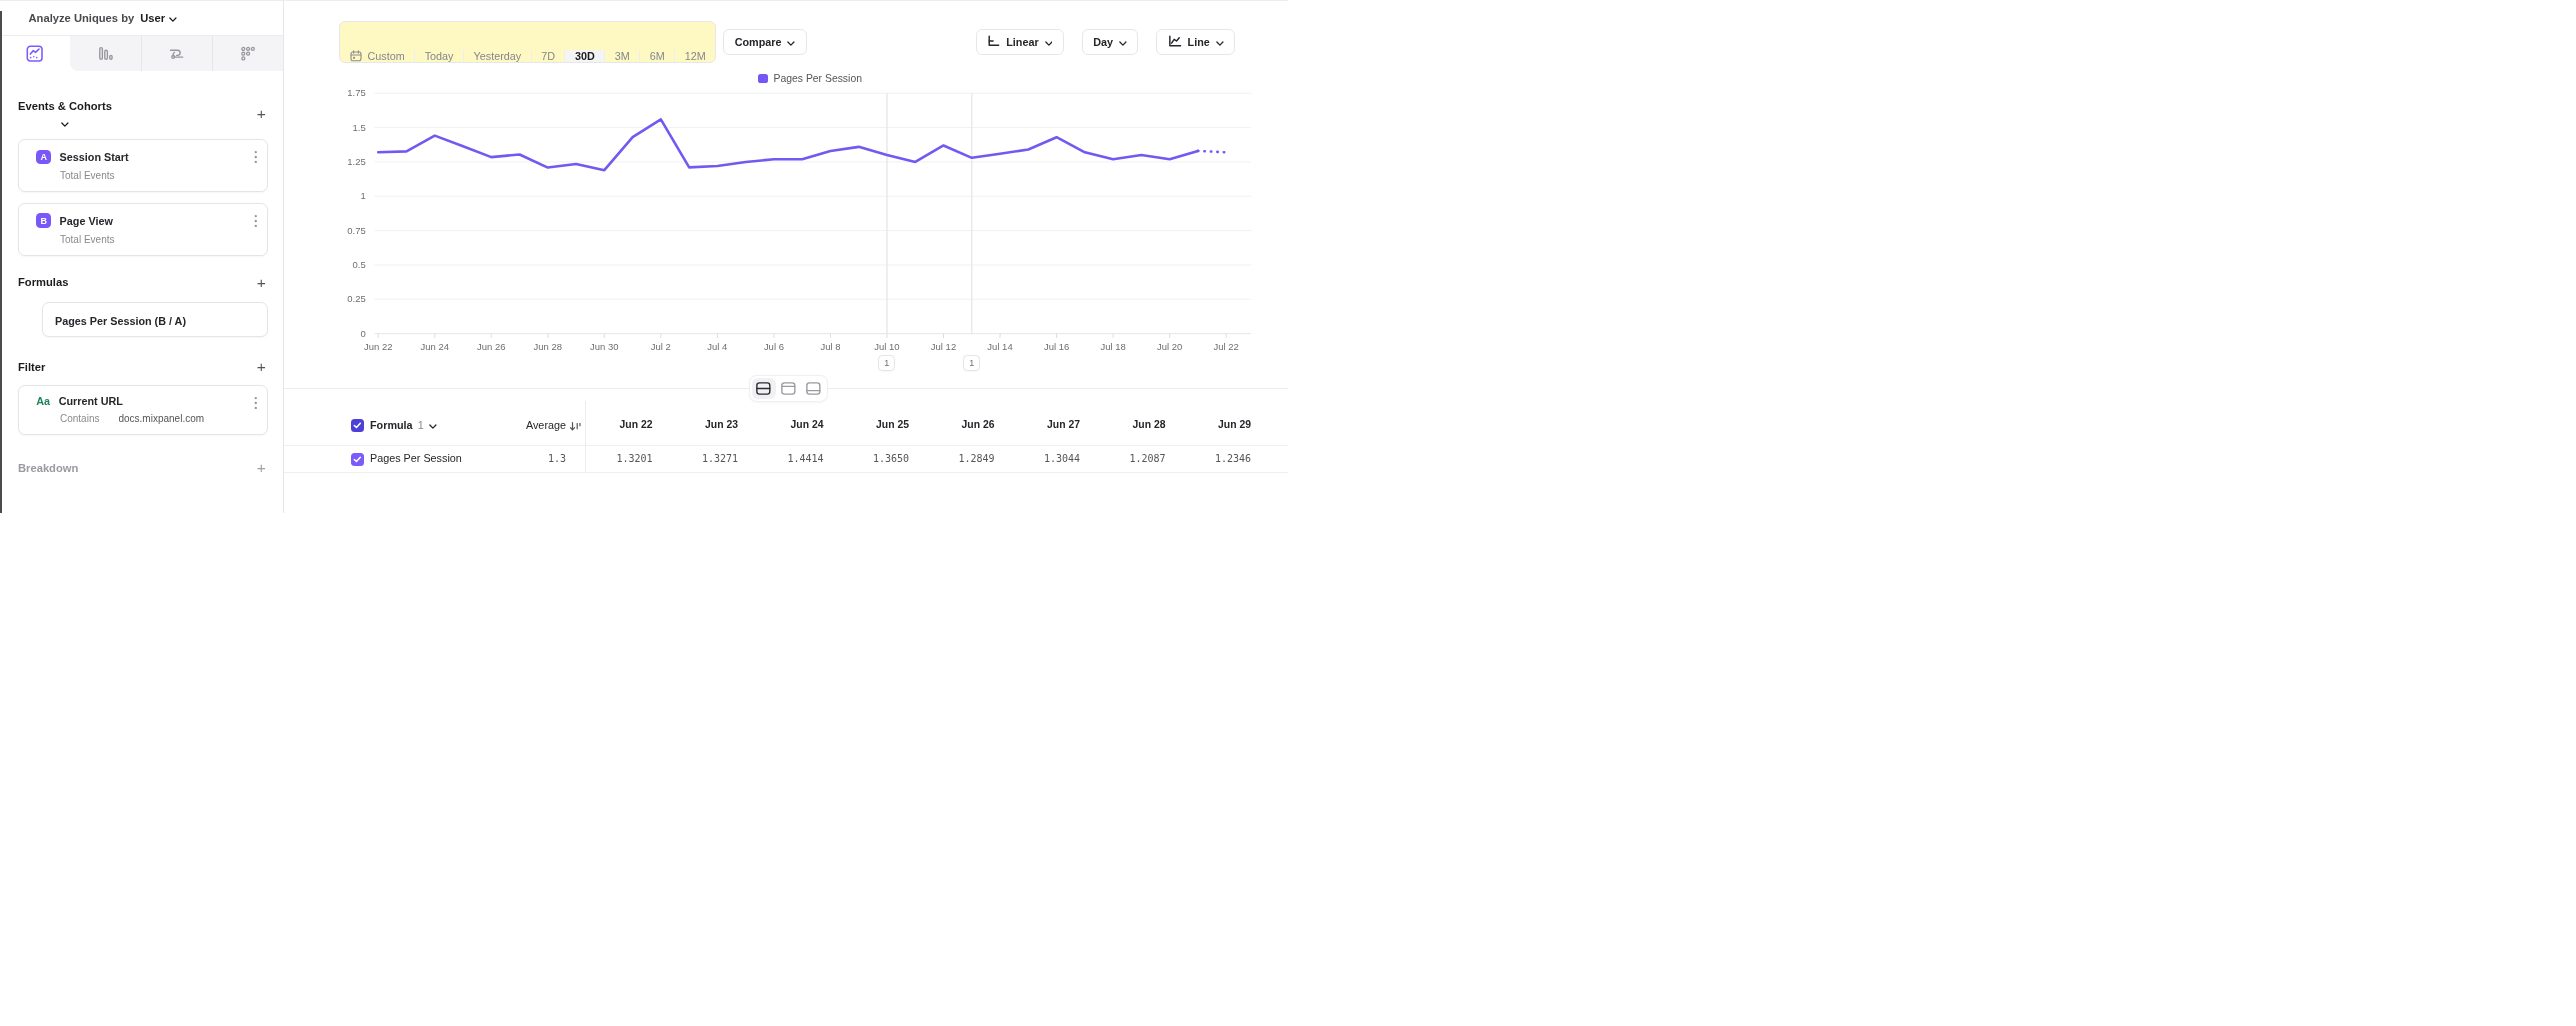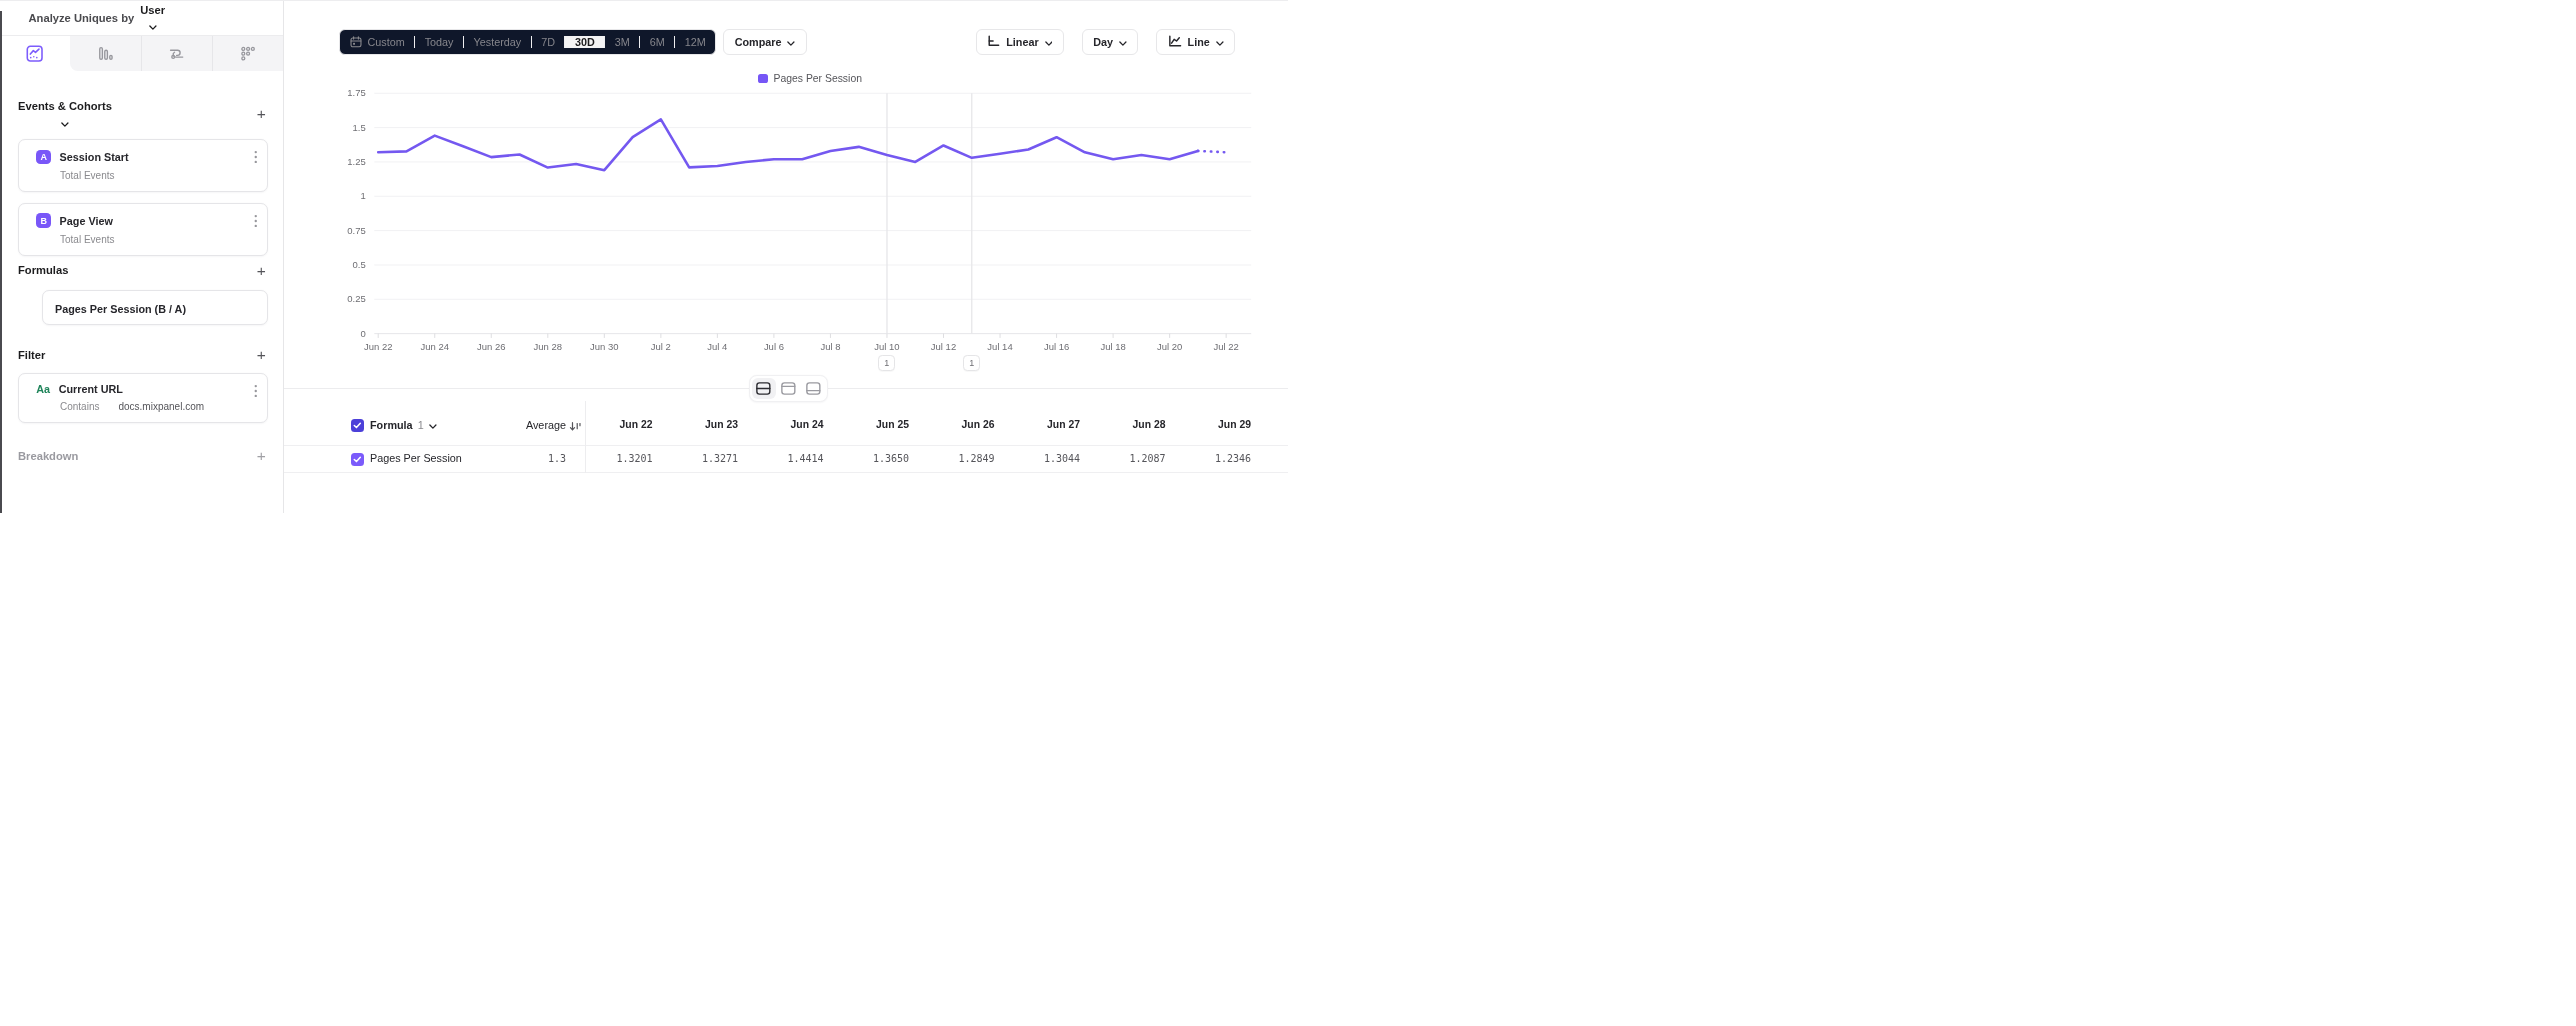--- a/index.html
+++ b/index.html
@@ -6,21 +6,21 @@
   html,body { background:#fff; }
   body { font-family:"Liberation Sans", sans-serif; color:#26262B; }
   #app { position:relative; width:1288px; height:513px; background:#fff; overflow:hidden; border-top:0.9px solid #EDEDEF; }
   .window-edge { position:absolute; left:0; top:10.4px; bottom:0; width:1.7px; background:#4A4A4F; z-index:30; }
 
   
   .sidebar { position:absolute; left:0; top:0; width:284px; height:513px; background:#fff; border-right:0.9px solid #E6E6E8; }
   .sb-header { height:35px; display:flex; align-items:center; padding-left:28.5px; border-bottom:0.9px solid #ECECEE; }
   .sb-header .lbl { font-size:11.2px; font-weight:600; color:#4A4A4E; }
   .analyze-val { display:flex; align-items:center; gap:4.3px; margin-left:6px; background:none; border:none; cursor:pointer;
-                 font-family:inherit; font-size:11.2px; font-weight:700; color:#1C1C1E;flex-direction:column; }
+                 font-family:inherit; font-size:11.2px; font-weight:700; color:#1C1C1E; }
   .tab-strip { display:flex; height:35px; }
   .tab { width:71px; display:flex; align-items:center; justify-content:center; cursor:pointer; }
   .tab-rest { display:flex; background:#F4F4F6; border-bottom-left-radius:7.8px; }
   .tab-rest .tab + .tab { border-left:0.9px solid #E6E6E9; }
   .sb-body { padding:0 15.5px 0 18px; }
   .sec-head { display:flex; align-items:center; justify-content:space-between; }
   .sec-title { font-size:11.2px; font-weight:700; color:#1C1C1E; display:flex; align-items:center; gap:5.2px;flex-direction:column; }
   .plus { background:none; border:none; cursor:pointer; font-size:15.5px; font-weight:300; color:#55555A; line-height:1; padding:0 1.7px; }
   .sec-head.breakdown .sec-title { color:#9A9AA0; }
   .sec-head.breakdown .plus { color:#A0A0A5; }
@@ -32,21 +32,21 @@
                display:flex; align-items:center; justify-content:center; flex:none; }
   .aa-badge { color:#1F845A; font-size:10.8px; font-weight:700; flex:none; }
   .card-title { font-size:10.8px; font-weight:600; color:#26262B; white-space:nowrap; }
   .formula-card { padding:8.6px 12px;margin-left:24px; }
   .flt-op { color:#8A8A8E; margin-right:19px; }
   .flt-val { color:#55555A; }
 
   
   .main { position:absolute; left:284px; top:0; width:1004px; height:513px; background:#fff; }
   .toolbar { position:absolute; top:28px; left:55px; right:53px; height:26px; display:flex; align-items:center; }
-  .range-group { display:flex; align-items:center; height:26px; border:0.9px solid #E7E7E9; border-radius:6px; background:#0f172a; overflow:hidden; }
+  .range-group { display:flex; align-items:flex-end; height:42px; border:0.9px solid #E7E7E9; border-radius:6px; background:#fef9c3; overflow:hidden; }
   .range-item { display:flex; align-items:center; gap:6px; padding:0 9.5px; font-size:10.8px; color:#86868C; cursor:pointer; border-left:0.9px solid #EEEEF0; white-space:nowrap; }
   .range-item:first-child { border-left:none; }
   .range-item.active { background:#F4F4F5; color:#1C1C1E; font-weight:700; }
   .btn { display:flex; align-items:center; gap:6px; height:26px; padding:0 10.4px; background:#fff; border:0.9px solid #E7E7E9; border-radius:6px;
          font-family:inherit; font-size:10.8px; font-weight:600; color:#26262B; cursor:pointer; white-space:nowrap; }
   .btn.compare { margin-left:7px; }
   .toolbar .spacer { flex:1; }
   .toolbar .right { display:flex; gap:18px; }
 
   .chart-area { position:absolute; left:0; top:53px; width:1004px; height:334px; }
@@ -169,21 +169,21 @@
             </div>
             <span class="kebab"><svg width="3.5" height="14" viewBox="0 0 4 16" fill="none" stroke="none" stroke-width="0" stroke-linecap="round" stroke-linejoin="round">
                 <circle cx="2" cy="2.4" r="1.35" fill="#97979C" stroke="none"></circle>
                 <circle cx="2" cy="8" r="1.35" fill="#97979C" stroke="none"></circle>
                 <circle cx="2" cy="13.6" r="1.35" fill="#97979C" stroke="none"></circle>
               </svg></span>
             <div class="card-line2">Total Events</div>
           </div>
         </div>
 
-      <div class="sec-head" style="margin-top:7px">
+      <div class="sec-head" style="margin-top:19px">
         <span class="sec-title">Formulas</span>
         <button class="plus">+</button>
       </div>
       <div id="formula-cards">
           <div class="card formula-card" style="margin-top: 12px;"><span class="card-title">Pages Per Session (B / A)</span></div>
         </div>
 
       <div class="sec-head" style="margin-top:21.6px">
         <span class="sec-title">Filter</span>
         <button class="plus">+</button>

